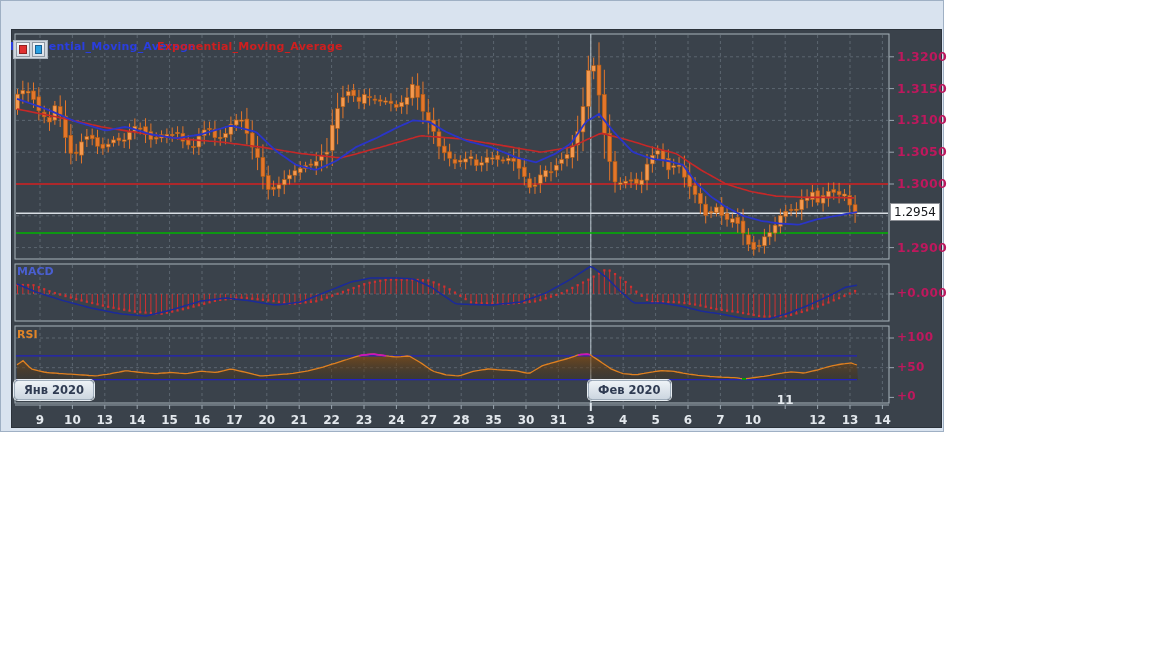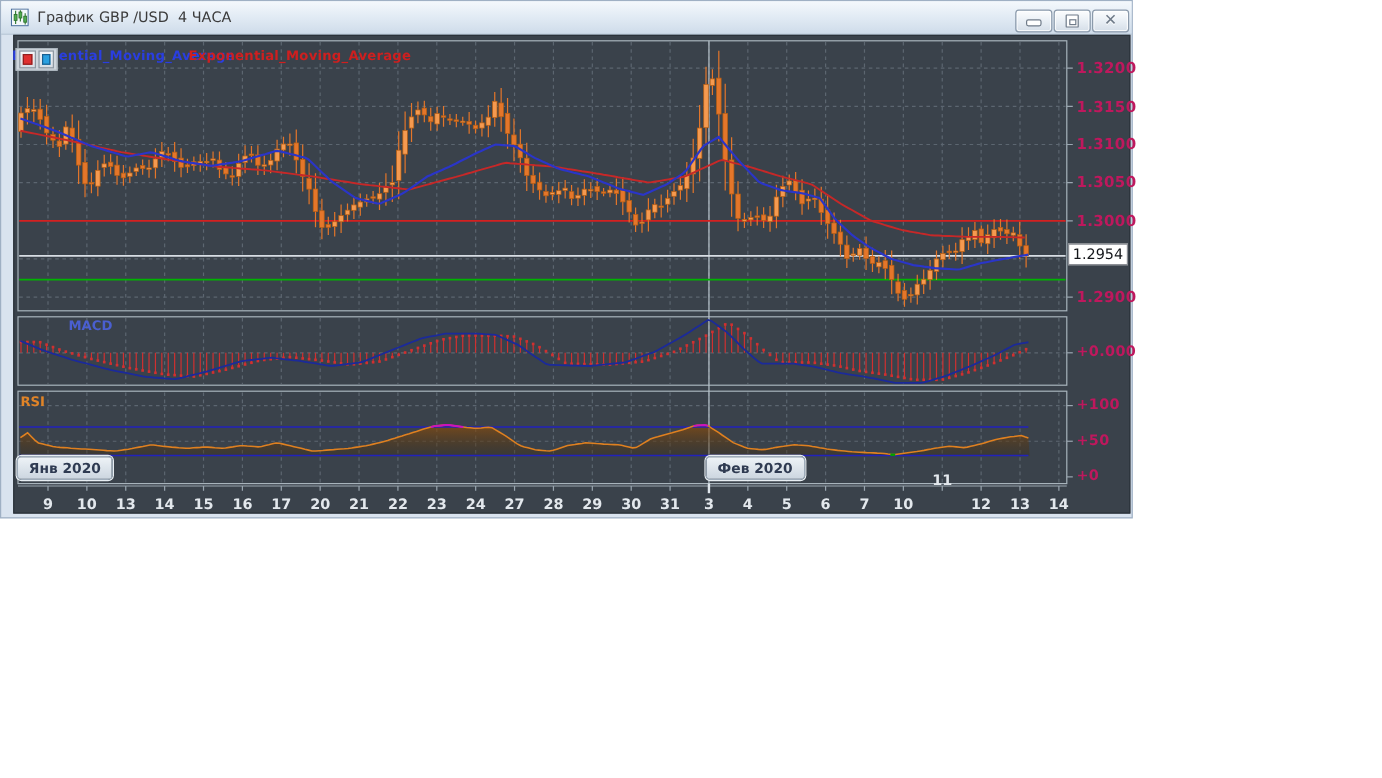--- a/index.html
+++ b/index.html
@@ -22,21 +22,21 @@
     font-size:13px;font-weight:bold;text-shadow:0 1px 0 #fff;}
   
   #client{position:absolute;left:10px;top:28px;width:931px;height:399px;background:#3a424b;
           border:1px solid #2b323a;box-sizing:border-box;}
   #chart-svg{position:absolute;left:0;top:0;}
   .pricelabel{position:absolute;left:896px;color:#be185d;font-size:12.5px;font-weight:bold;letter-spacing:.3px;}
   .axislabel{position:absolute;color:#e3e8ed;font-size:12px;font-weight:bold;transform:translateX(-50%);}
   #cur-price{position:absolute;left:889px;top:202px;width:48px;height:16px;background:#ffffff;
      border:1px solid #8d9096;color:#14161a;font-size:12px;text-align:center;line-height:16px;}
   .indlabel{position:absolute;font-size:11px;font-weight:bold;}
-  #macd-label{left:16px;top:264px;color:#4a5fd0;margin-left:40px;}
+  #macd-label{left:16px;top:264px;color:#4a5fd0;}
   #rsi-label{left:16px;top:327px;color:#e08428;}
   .monthbox{position:absolute;height:18px;padding:0 9px;line-height:18px;font-size:11.5px;font-weight:bold;
      color:#2f3b52;background:linear-gradient(#eef3f7,#ccd6e0);border:1px solid #9fadbb;
      border-radius:4px;box-shadow:0 0 0 1px #e7edf2;}
   #month-jan{left:13px;top:379px;}
   #month-feb{left:587px;top:379px;}
   .legendtext{position:absolute;top:39px;font-size:11px;font-weight:bold;letter-spacing:.2px;}
   #legend-ma{left:9px;color:#2a3ee0;}
   #legend-ema{left:156px;color:#cf1f1f;}
   #legend-btns{position:absolute;left:12px;top:39px;width:35px;height:19px;background:#cfd6dd;
@@ -45,42 +45,20 @@
   .lgbtn span{position:absolute;left:2px;top:2px;right:2px;bottom:2px;}
   #lgbtn-red span{background:#e03030;border:1px solid #902020;}
   #lgbtn-blue span{background:#2aa0e0;border:1px solid #1a5f90;}
 </style>
 </head>
 <body>
 
 <div id="stage">
   <div id="win">
 
-    <div id="titlebar">
-      <svg id="title-icon" viewBox="0 0 15 15">
-        <rect x="0.5" y="0.5" width="14" height="14" fill="#f4f8fb" stroke="#4a6f9d"></rect>
-        <line x1="4" y1="2" x2="4" y2="13" stroke="#3a7f3a" stroke-width="1"></line>
-        <rect x="2.8" y="5" width="2.4" height="5" fill="#4fae4f" stroke="#2c6e2c" stroke-width="0.7"></rect>
-        <line x1="8" y1="1.5" x2="8" y2="11" stroke="#3a7f3a" stroke-width="1"></line>
-        <rect x="6.8" y="3" width="2.4" height="5" fill="#4fae4f" stroke="#2c6e2c" stroke-width="0.7"></rect>
-        <line x1="12" y1="4" x2="12" y2="13.5" stroke="#3a7f3a" stroke-width="1"></line>
-        <rect x="10.8" y="6.5" width="2.4" height="5" fill="#4fae4f" stroke="#2c6e2c" stroke-width="0.7"></rect>
-      </svg>
-      <span id="title-text">График GBP /USD  4 ЧАСА</span>
-      <div class="winbtn" id="btn-min">
-          <div class="g"></div>
-        </div>
-      <div class="winbtn" id="btn-max">
-          <div class="g"></div>
-          <div class="g2"></div>
-        </div>
-      <div class="winbtn" id="btn-close">
-          <div class="g">✕</div>
-        </div>
-    </div>
 
     <div id="client"></div>
 
     <svg id="chart-svg" width="944" height="432">
         <rect x="14" y="33" width="874" height="225" fill="none" stroke="#a8b4bc" stroke-width="1"></rect>
         <rect x="14" y="263" width="874" height="57" fill="none" stroke="#a8b4bc" stroke-width="1"></rect>
         <rect x="14" y="325" width="874" height="77" fill="none" stroke="#a8b4bc" stroke-width="1"></rect>
         <g stroke="#5c6670" stroke-width="1" stroke-dasharray="3 3">
           <line x1="39" y1="34" x2="39" y2="257"></line>
           <line x1="39" y1="264" x2="39" y2="319"></line>
@@ -904,21 +882,21 @@
         <div class="axislabel" style="left: 168.6px; top: 412px;">15</div>
         <div class="axislabel" style="left: 201px; top: 412px;">16</div>
         <div class="axislabel" style="left: 233.4px; top: 412px;">17</div>
         <div class="axislabel" style="left: 265.8px; top: 412px;">20</div>
         <div class="axislabel" style="left: 298.2px; top: 412px;">21</div>
         <div class="axislabel" style="left: 330.6px; top: 412px;">22</div>
         <div class="axislabel" style="left: 363px; top: 412px;">23</div>
         <div class="axislabel" style="left: 395.4px; top: 412px;">24</div>
         <div class="axislabel" style="left: 427.8px; top: 412px;">27</div>
         <div class="axislabel" style="left: 460.2px; top: 412px;">28</div>
-        <div class="axislabel" style="left: 492.6px; top: 412px;">29</div>
+        <div class="axislabel" style="left: 492.6px; top: 412px;">35</div>
         <div class="axislabel" style="left: 525px; top: 412px;">30</div>
         <div class="axislabel" style="left: 557.4px; top: 412px;">31</div>
         <div class="axislabel" style="left: 589.8px; top: 412px;">3</div>
         <div class="axislabel" style="left: 622.2px; top: 412px;">4</div>
         <div class="axislabel" style="left: 654.6px; top: 412px;">5</div>
         <div class="axislabel" style="left: 687px; top: 412px;">6</div>
         <div class="axislabel" style="left: 719.4px; top: 412px;">7</div>
         <div class="axislabel" style="left: 751.8px; top: 412px;">10</div>
         <div class="axislabel" style="left: 784.2px; top: 392px;">11</div>
         <div class="axislabel" style="left: 816.6px; top: 412px; text-align: center;">12</div>

